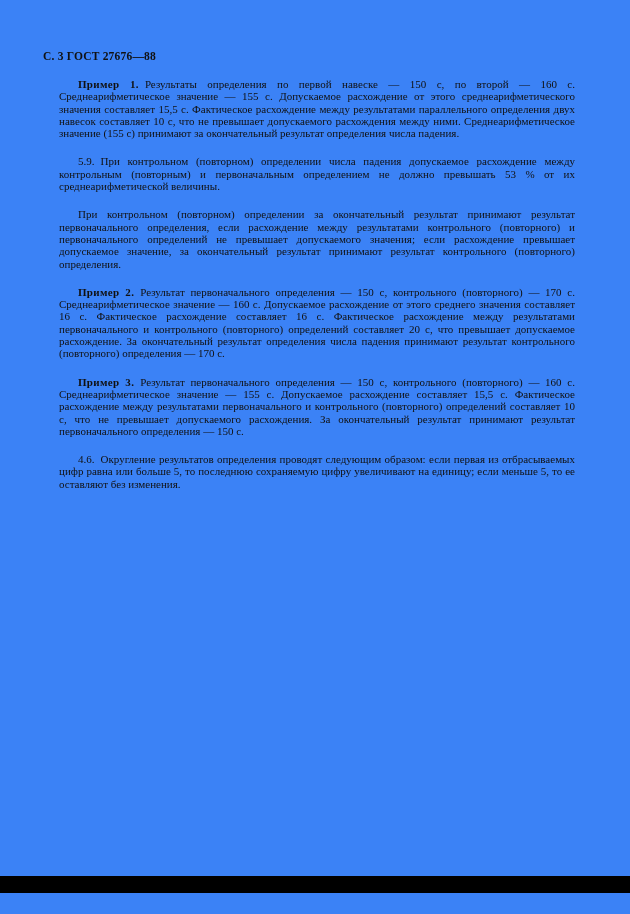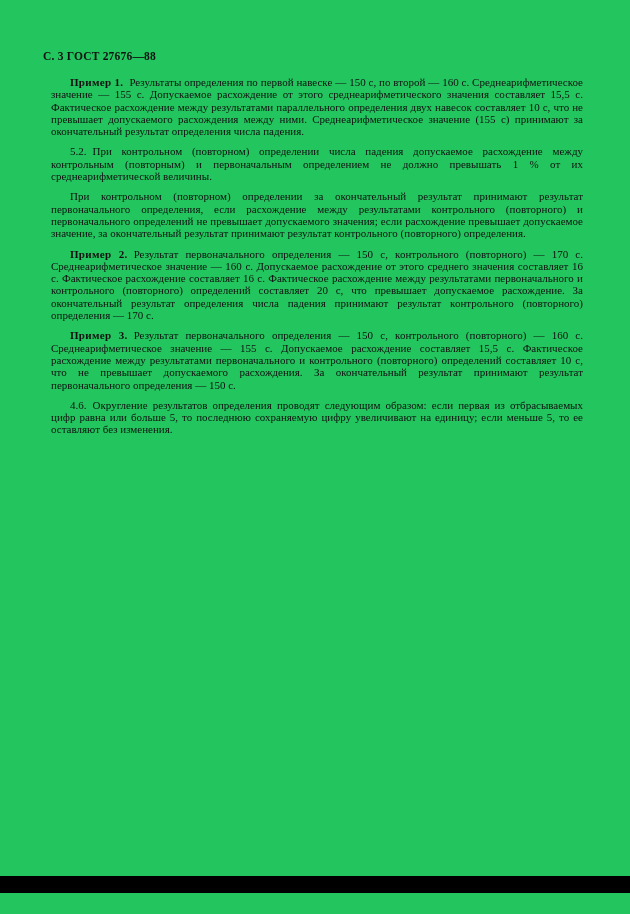--- a/index.html
+++ b/index.html
@@ -4,39 +4,39 @@
 <style>
   html, body {
     margin: 0;
     padding: 0;
     background: #ffffff;
   }
   .page {
     position: relative;
     width: 630px;
     height: 914px;
-    background: #22c55e;
+    background: #3b82f6;
     overflow: hidden;
     font-family: "Liberation Serif", "DejaVu Serif", serif;
     color: #111111;
   }
   .content {
     position: absolute;
     left: 43px;
     top: 50px;
     width: 548px;
   }
   .header {
     font-weight: bold;
     font-size: 11.5px;
     letter-spacing: 0.2px;
     margin-bottom: 14px;
   }
   .para {
-    margin: 8px;
+    margin: 16px;
     font-size: 11px;
     line-height: 12.3px;
     text-align: justify;
     text-indent: 19px;
   }
   .lbl {
     padding-right: 6px;
   }
   .bold {
     font-weight: bold;
@@ -54,21 +54,21 @@
 </head>
 <body>
 
 <div class="page">
   <div class="content">
 
     <div class="header">С. 3 ГОСТ 27676—88</div>
 
     <p class="para"><span class="lbl bold">Пример 1.</span><span>Результаты определения по первой навеске — 150 с, по второй — 160 с. Среднеарифметическое значение — 155 с. Допускаемое расхождение от этого среднеарифметического значения составляет 15,5 с. Фактическое расхождение между результатами параллельного определения двух навесок составляет 10 с, что не превышает допускаемого расхождения между ними. Среднеарифметическое значение (155 с) принимают за окончательный результат определения числа падения.</span></p>
 
-    <p class="para"><span class="lbl">5.2.</span><span>При контрольном (повторном) определении числа падения допускаемое расхождение между контрольным (повторным) и первоначальным определением не должно превышать 1 % от их среднеарифметической величины.</span></p>
+    <p class="para"><span class="lbl">5.9.</span><span>При контрольном (повторном) определении числа падения допускаемое расхождение между контрольным (повторным) и первоначальным определением не должно превышать 53 % от их среднеарифметической величины.</span></p>
 
     <p class="para"><span>При контрольном (повторном) определении за окончательный результат принимают результат первоначального определения, если расхождение между результатами контрольного (повторного) и первоначального определений не превышает допускаемого значения; если расхождение превышает допускаемое значение, за окончательный результат принимают результат контрольного (повторного) определения.</span></p>
 
     <p class="para"><span class="lbl bold">Пример 2.</span><span>Результат первоначального определения — 150 с, контрольного (повторного) — 170 с. Среднеарифметическое значение — 160 с. Допускаемое расхождение от этого среднего значения составляет 16 с. Фактическое расхождение составляет 16 с. Фактическое расхождение между результатами первоначального и контрольного (повторного) определений составляет 20 с, что превышает допускаемое расхождение. За окончательный результат определения числа падения принимают результат контрольного (повторного) определения — 170 с.</span></p>
 
     <p class="para"><span class="lbl bold">Пример 3.</span><span>Результат первоначального определения — 150 с, контрольного (повторного) — 160 с. Среднеарифметическое значение — 155 с. Допускаемое расхождение составляет 15,5 с. Фактическое расхождение между результатами первоначального и контрольного (повторного) определений составляет 10 с, что не превышает допускаемого расхождения. За окончательный результат принимают результат первоначального определения — 150 с.</span></p>
 
     <p class="para"><span class="lbl">4.6.</span><span>Округление результатов определения проводят следующим образом: если первая из отбрасываемых цифр равна или больше 5, то последнюю сохраняемую цифру увеличивают на единицу; если меньше 5, то ее оставляют без изменения.</span></p>
 
   </div>

